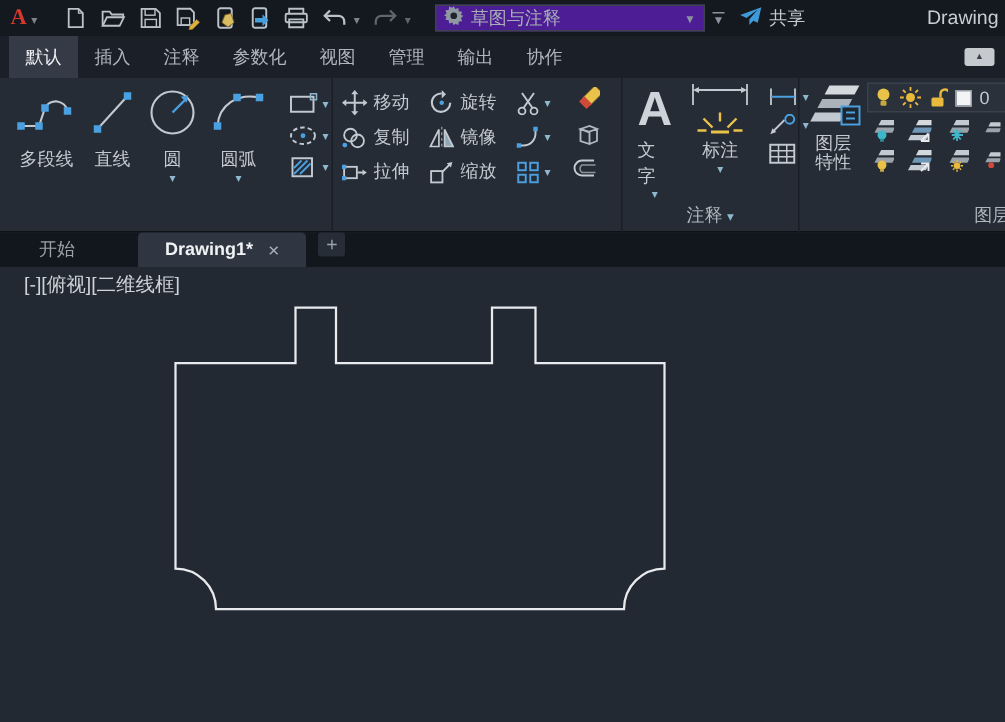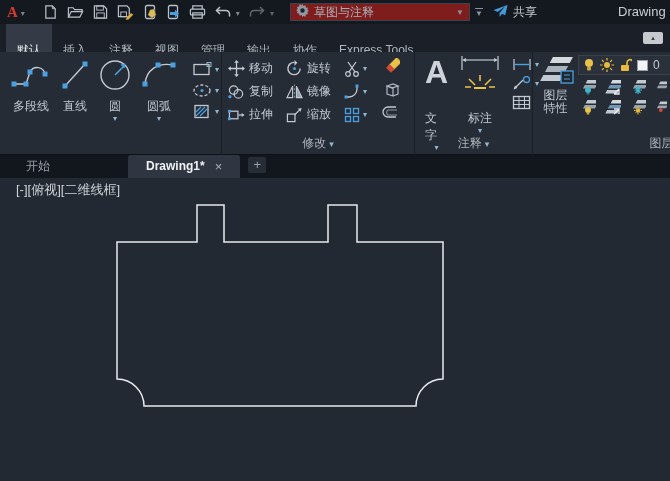--- a/index.html
+++ b/index.html
@@ -14,47 +14,47 @@
        font-family:"Liberation Sans","DejaVu Sans",sans-serif;color:var(--txt);font-size:12px}
 
   
   .titlebar{position:absolute;top:0;left:0;width:670px;height:24px;background:var(--titlebar);
             display:flex;align-items:center}
   .logo{color:#d6392e;font-weight:bold;font-size:15px;margin-left:7px;font-family:"Liberation Serif","DejaVu Serif",serif}
   .logo-caret{color:#7d848d;font-size:8px;margin:2px 4px 0 3px}
   .qat{display:flex;align-items:center;gap:9px;margin-left:14px}
   .qat svg{display:block}
   .caret8{color:#7d848d;font-size:8px;margin-left:-4px;padding-top:2px}
-  .ws-combo{margin-left:16px;width:180px;height:18px;background:#7f1d1d;border:1px solid #3c434d;
+  .ws-combo{margin-left:16px;width:180px;height:18px;background:#4c1d95;border:1px solid #3c434d;
             display:flex;align-items:center;padding:0 5px;color:#a7aeb7}
   .ws-combo .gear{margin-right:5px}
   .ws-combo .ws-caret{margin-left:auto;color:#8b929b;font-size:8px}
   .qat-menu{margin-left:5px;color:#8b929b;font-size:8px;line-height:5px;text-align:center}
   .qat-menu .bar{display:block;width:8px;height:1px;background:#8b929b;margin:0 auto 2px}
   .share{display:flex;align-items:center;gap:5px;margin-left:10px;color:#c3c9d1}
   .win-title{position:absolute;left:618px;top:4px;color:#c9ced6;font-size:13px;white-space:nowrap}
 
   
   .ribbontabs{position:absolute;top:24px;left:0;width:670px;height:28px;background:var(--tabrow);
               display:flex;align-items:stretch;padding-left:6px}
-  .rtab{padding:12px 11px;line-height:28px;color:#aeb6bf;white-space:nowrap}
+  .rtab{padding:0 11px;line-height:28px;color:#aeb6bf;white-space:nowrap}
   .rtab.active{background:var(--tabactive);color:#eceef1}
   .collapse-btn{position:absolute;right:7px;top:8px;width:20px;height:12px;background:#c6c9ce;border-radius:2px;
                 color:#3a3f46;font-size:7px;text-align:center;line-height:12px}
   .collapse-btn::after{content:"▴"}
 
   
   .ribbon{position:absolute;top:52px;left:0;width:670px;height:103px;background:var(--ribbon);
           border-bottom:1px solid #0e1116}
   .panel{position:absolute;top:0;height:103px;border-right:1px solid var(--sep)}
   .panel-label{position:absolute;bottom:3px;left:0;width:100%;text-align:center;color:#aeb5bd}
   .dd::after{content:"▾";color:#8fb8cf;font-size:9px;margin-left:3px}
   .caret-only{color:#8fb8cf;font-size:8px;text-align:center;line-height:7px}
   .tool-col{display:flex;flex-direction:column;align-items:center}
-  .tool-col .lbl{margin-top:20px;color:var(--txt)}
+  .tool-col .lbl{margin-top:2px;color:var(--txt)}
   .minirow{display:flex;align-items:center;gap:3px}
 
   
   .p-draw{left:0;width:222px}
   .draw-wrap{display:flex;gap:8px;padding:6px 0 0 10px}
   .p-draw .lbl{margin-top:4px}
   .smallcol{display:flex;flex-direction:column;gap:6px;margin-left:6px;padding-top:4px}
 
   
   .p-mod{left:222px;width:193px}
@@ -75,24 +75,24 @@
   .layprops .l2{line-height:13px;text-align:center;color:var(--txt)}
   .layctl{width:92px}
   .layrow1{display:flex;align-items:center;gap:5px;background:#2b313b;border:1px solid #3a414b;
            height:20px;padding:0 4px;width:96px}
   .layrow{display:flex;gap:7px;margin-top:4px}
   .swatch{width:11px;height:11px;background:#f2f4f6;border:1px solid #9aa0a8}
   .p-lay .panel-label{text-align:right;padding-right:0;width:108%}
 
   
   .filetabs{position:absolute;top:155px;left:0;width:670px;height:23px;background:var(--filebar);
-            display:flex;align-items:center}
+            display:flex;align-items:flex-start}
   .ftab{height:23px;line-height:23px;padding:0 18px;color:#9aa2ab}
   .ftab.start{margin-left:8px}
-  .ftab.active{background:var(--fileactive);color:#f0f2f4;font-weight:bold;margin-left:60px;
+  .ftab.active{background:var(--fileactive);color:#f0f2f4;font-weight:bold;margin-left:24px;
                border-radius:3px 3px 0 0;display:flex;align-items:center;gap:10px}
   .ftab .close{font-weight:normal;color:#aab1ba;font-size:13px}
   .newtab{width:18px;height:16px;margin:0 0 3px 8px;background:#272d36;border-radius:2px;color:#9aa2ab;
           text-align:center;line-height:15px;font-size:13px}
 
   
   .canvas{position:absolute;top:178px;left:0;width:670px;height:303px;background:var(--canvas)}
   .vp-controls{position:absolute;top:3px;left:16px;color:#ced3d8;font-size:13px}
 </style>
 </head>
@@ -186,25 +186,25 @@
     <span>共享</span>
   </div>
 
   <span class="win-title">Drawing</span>
 </div>
 
 <div class="ribbontabs">
   <span class="rtab active">默认</span>
   <span class="rtab">插入</span>
   <span class="rtab">注释</span>
+  <span class="rtab">参数化</span>
   <span class="rtab">视图</span>
   <span class="rtab">管理</span>
   <span class="rtab">输出</span>
   <span class="rtab">协作</span>
-  <span class="rtab">Express Tools</span>
   <span class="collapse-btn"></span>
 </div>
 
 <div class="ribbon">
 
   <div class="panel p-draw">
     <div class="draw-wrap">
       <div class="tool-col">
         <svg width="42" height="36" viewBox="0 0 42 36">
           <path d="M4 26h12l4-12" fill="none" stroke="#c3c9d1" stroke-width="1.4"></path>
@@ -358,21 +358,20 @@
         </svg>
         <span class="caret-only">▾</span>
       </div>
       <div>
         <svg width="18" height="16" viewBox="0 0 18 16">
           <path d="M14 2H6a5 5 0 0 0 0 10h8" fill="none" stroke="#c3c9d1" stroke-width="1.3"></path>
           <path d="M15 5h-9a3 3 0 0 0 0 5h9" fill="none" stroke="#8b929b" stroke-width="1.1"></path>
         </svg>
       </div>
     </div>
-    <div class="panel-label dd"><span>修改</span></div>
   </div>
 
   <div class="panel p-ann">
     <div class="annwrap">
       <div class="tool-col">
         <span class="bigA">A</span>
         <span class="lbl">文字</span>
         <span class="caret-only">▾</span>
       </div>
       <div class="tool-col">

